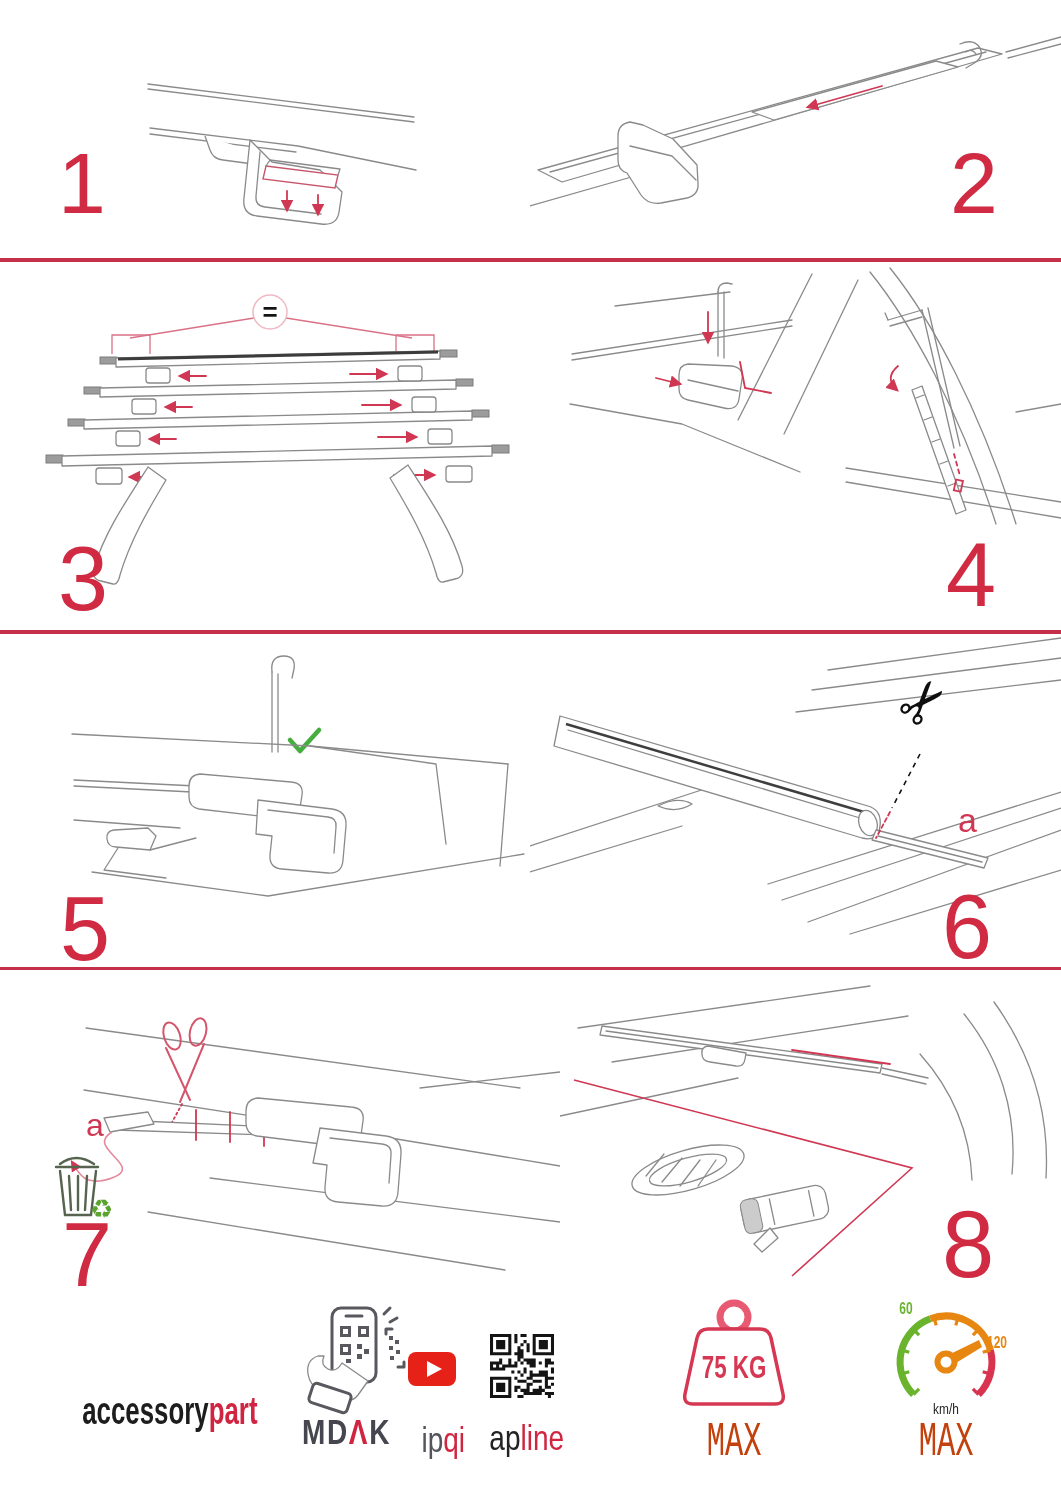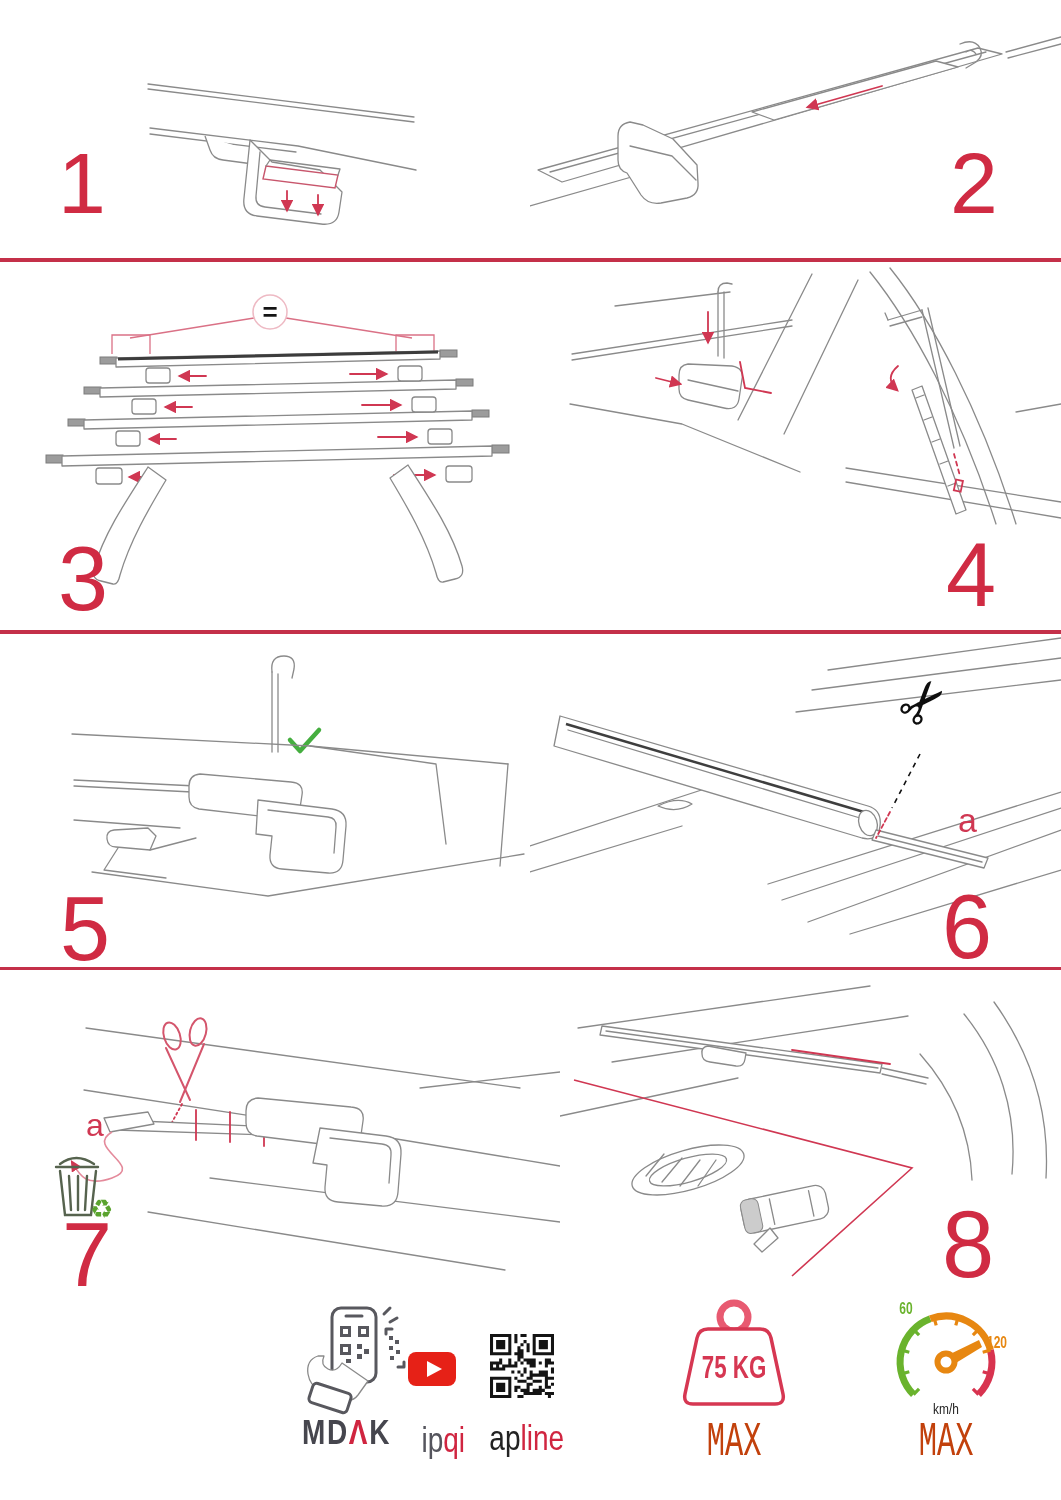--- a/index.html
+++ b/index.html
@@ -293,20 +293,23 @@
           <path class="ln" d="M212 226 v26 M252 226 v26"></path>
         </g>
         <path class="wh" d="M210 258 l-16 16 8 8 16 -14 z"></path>
       </svg>
       <div class="num" style="left:382px;top:228px;font-size:94px">8</div>
     </div>
   </div>
 
   <div class="footer">
 
+    <div class="fblock brandline" style="left:30px;top:96px;width:280px">
+      <span class="cond2"><span class="brand-black">accessory</span><span class="brand-red">part</span></span>
+    </div>
 
     <svg class="fblock" style="left:288px;top:8px" width="130" height="112" viewBox="0 0 130 112">
       <g stroke="#58585e" stroke-width="3" fill="none" stroke-linecap="round" stroke-linejoin="round">
         <rect x="44" y="4" width="44" height="74" rx="9" fill="#fff"></rect>
         <line x1="58" y1="12" x2="74" y2="12"></line>
         <line x1="96" y1="10" x2="102" y2="4"></line>
         <line x1="102" y1="18" x2="109" y2="14"></line>
         <path d="M98 30 v-5 h6"></path>
         <path d="M116 58 v5 h-6"></path>
         <path class="wh" d="M30 52 q-12 4 -10 18 q2 12 12 16 l22 9 q10 4 16 -4 l10 -14 -26 -18 q-6 10 -14 6 q-8 -4 -4 -13 z"></path>

